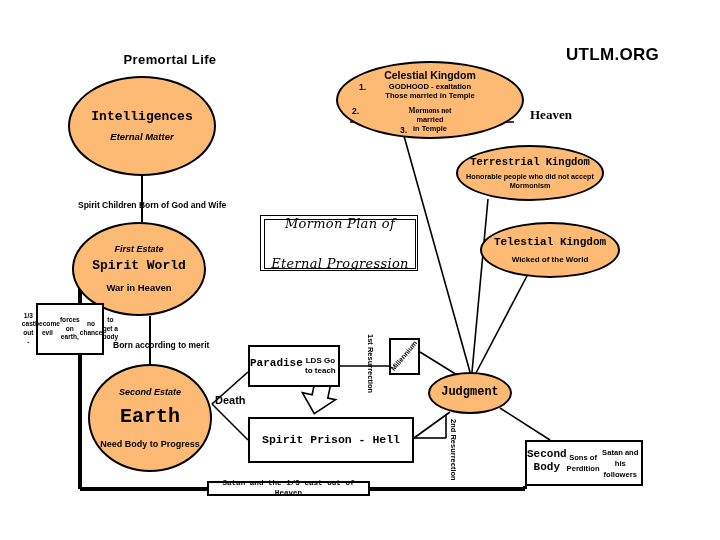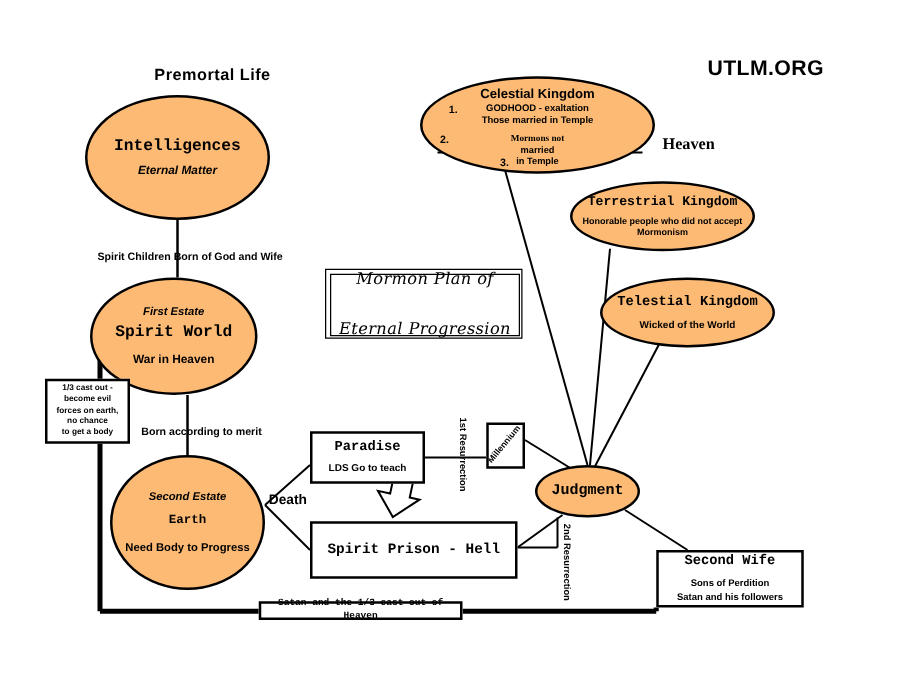--- a/index.html
+++ b/index.html
@@ -22,21 +22,21 @@
     border:2px solid #000;
     border-radius:50%;
     background:#fdba74;
     display:flex;flex-direction:column;align-items:center;justify-content:center;
     line-height:1.15;
   }
   
   .rect{
     border:2px solid #000;
     background:#fff;
-    display:flex;flex-direction:column;align-items:center;justify-content:center;
+    display:flex;flex-direction:row;align-items:center;justify-content:center;
     line-height:1.2;
   }
 
   .t-head{font-weight:bold;font-family:Liberation Mono, monospace;}
   .t-ital{font-style:italic;font-weight:bold;}
 
   
   #premortal-label{left:100px;top:52px;width:140px;font-size:13px;font-weight:bold;letter-spacing:.4px;}
   #heaven-label{left:530px;top:107px;width:90px;font-size:13px;font-family:"Liberation Serif",serif;font-weight:bold;text-align:left;}
   #utlm{left:566px;top:45px;width:130px;font-size:17px;font-weight:bold;letter-spacing:.3px;text-align:left;}
@@ -52,21 +52,21 @@
   #spirit-world .t-head{font-size:13px;margin-bottom:9px;}
   #spirit-world .war{font-size:9.5px;font-weight:bold;}
 
   #cast-out{left:36px;top:303px;width:68px;height:52px;padding:2px;}
   #cast-out div{font-size:6.6px;font-weight:bold;line-height:1.32;}
 
   #born-merit{left:113px;top:340px;width:130px;font-size:8.5px;font-weight:bold;text-align:left;}
 
   #earth{left:88px;top:364px;width:124px;height:108px;}
   #earth .est{font-size:9px;font-style:italic;font-weight:bold;margin-bottom:8px;}
-  #earth .t-head{font-size:10px;margin-bottom:11px;}
+  #earth .t-head{font-size:20px;margin-bottom:11px;}
   #earth .need{font-size:9px;font-weight:bold;}
 
   #death-label{left:215px;top:394px;width:44px;font-size:11px;font-weight:bold;text-align:left;}
 
   #paradise{left:248px;top:345px;width:92px;height:42px;}
   #paradise .t-head{font-size:11px;margin-bottom:5px;}
   #paradise .sub{font-size:8px;font-weight:bold;}
 
   #spirit-prison{left:248px;top:417px;width:166px;height:46px;}
   #spirit-prison .t-head{font-size:11.5px;}
@@ -231,21 +231,21 @@
 
   <div class="node rect" id="millennium">
     <span>Millennium</span>
   </div>
 
   <div class="node oval" id="judgment">
     <div class="t-head">Judgment</div>
   </div>
 
   <div class="node rect" id="second-death">
-    <div class="t-head">Second Wife</div>
+    <div class="t-head">Second Body</div>
     <div class="sub">Sons of Perdition</div>
     <div class="sub">Satan and his followers</div>
   </div>
 
   <div class="node rect" id="satan-bar">
     <div class="t-head">Satan and the 1/3 cast out of Heaven</div>
   </div>
 
   <div class="node oval" id="celestial">
     <div class="cel-inner">

